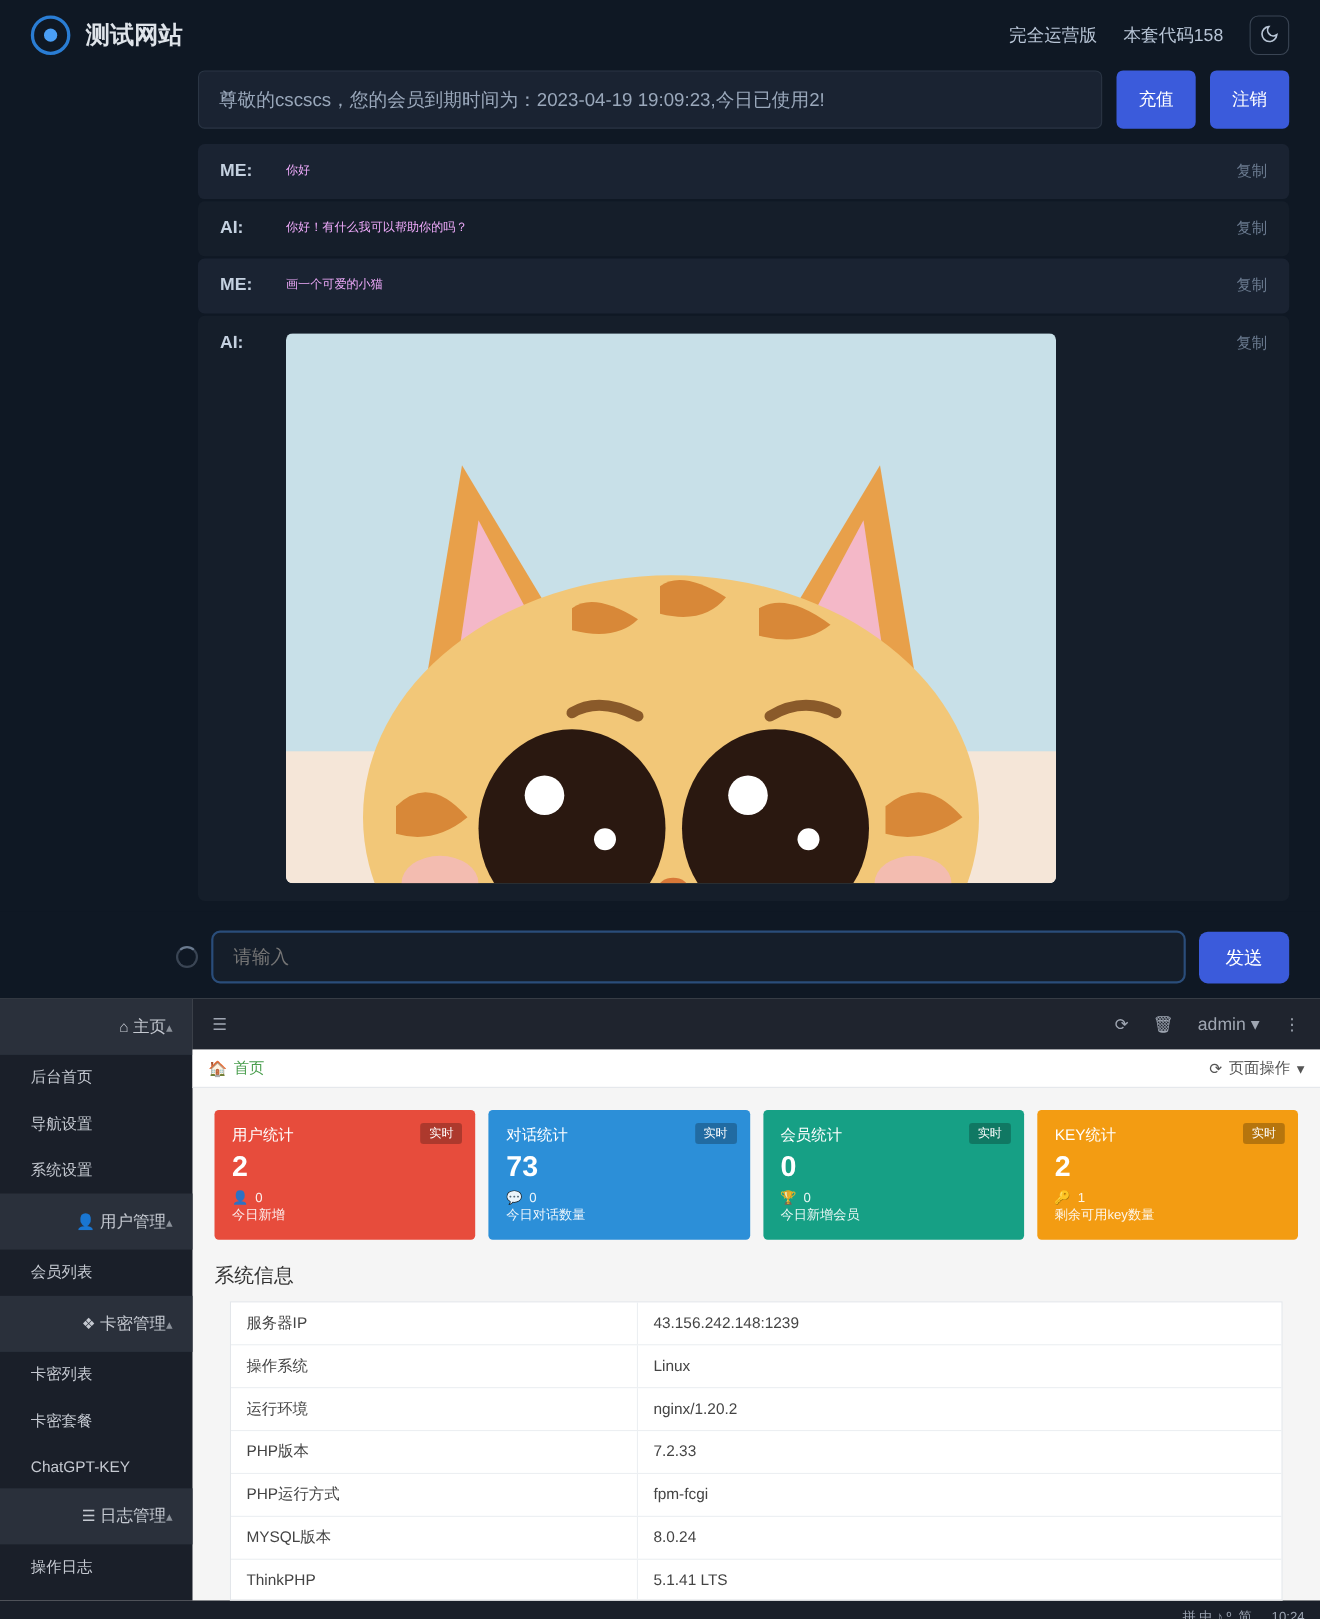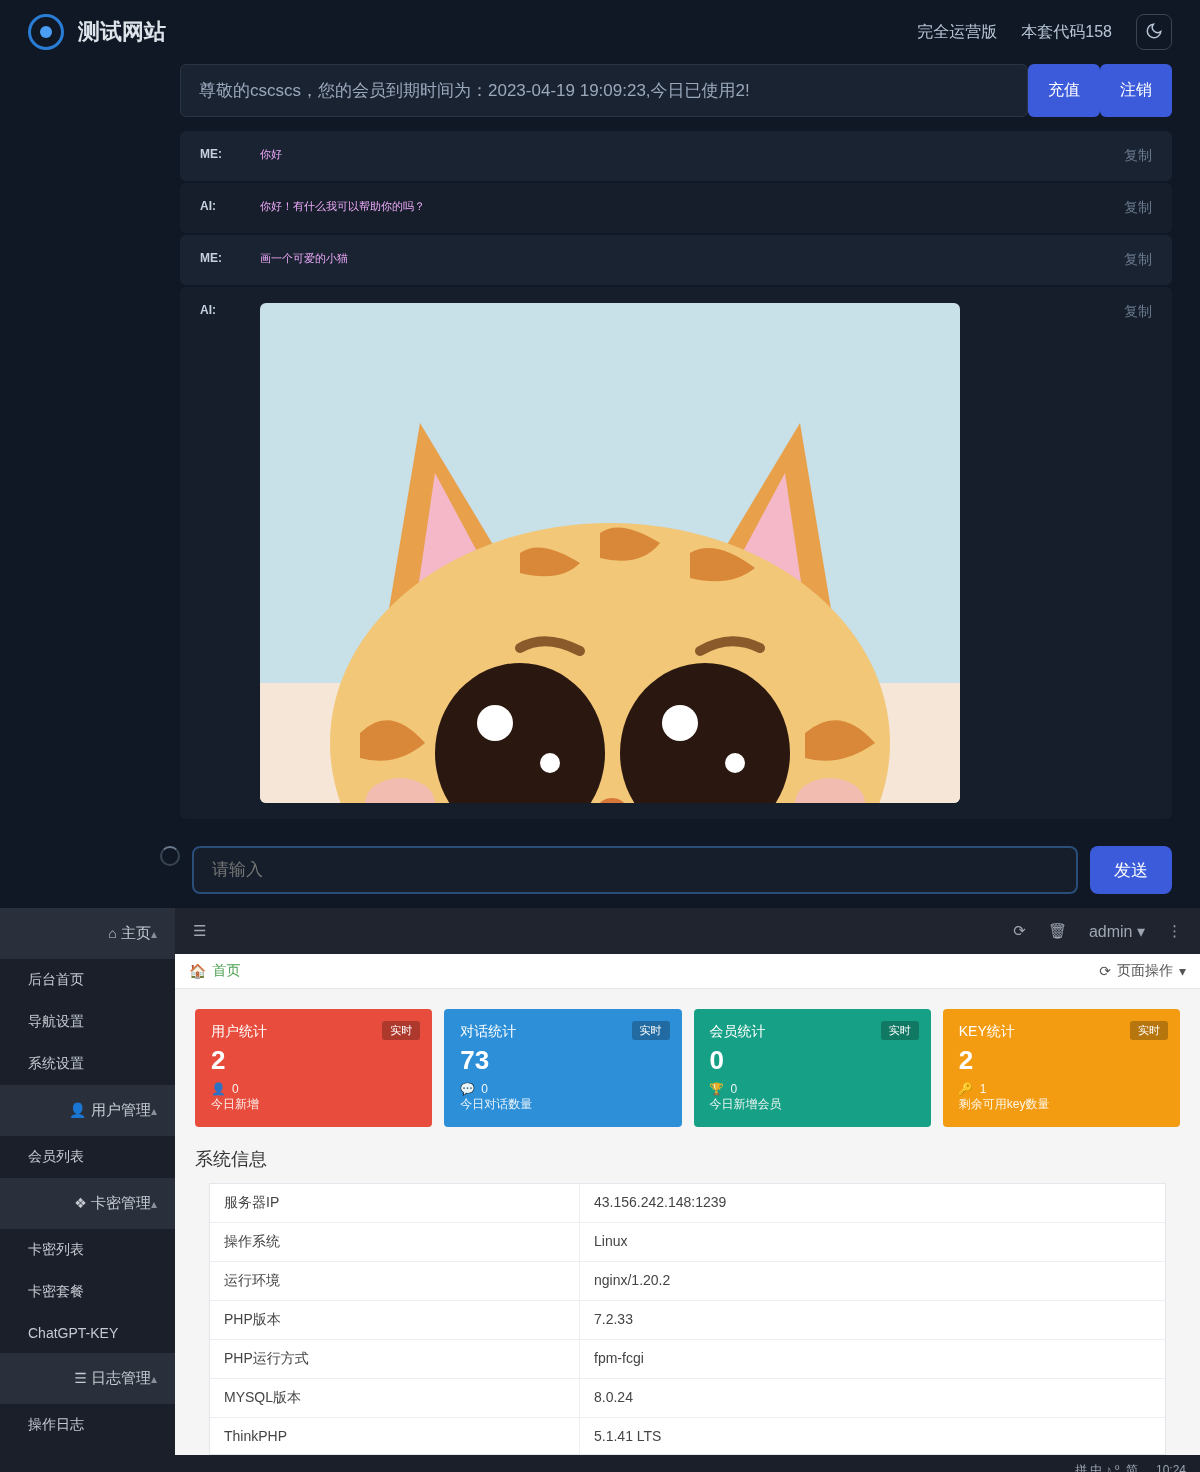--- a/index.html
+++ b/index.html
@@ -7,32 +7,32 @@
 .app{background:#0f1824;min-height:745px;display:flex;flex-direction:column}
 .hdr{display:flex;align-items:center;padding:14px 28px;justify-content:space-between}
 .hdr-l{display:flex;align-items:center;gap:14px}
 .logo{width:36px;height:36px;border:3px solid #2a7dd4;border-radius:50%;display:flex;align-items:center;justify-content:center}
 .logo-in{width:12px;height:12px;background:#4a9ef5;border-radius:50%}
 .site-name{font-size:22px;font-weight:600;color:#dfe4ea}
 .hdr-r{display:flex;align-items:center;gap:24px}
 .hdr-link{color:#b8c5d6;font-size:16px;text-decoration:none}
 .theme-btn{width:36px;height:36px;border:1px solid #3a4554;border-radius:8px;background:transparent;color:#b8c5d6;display:flex;align-items:center;justify-content:center;cursor:pointer}
 .content{padding:0 28px 10px 180px;flex:1}
-.info-row{display:flex;gap:0;margin-bottom:14px}
+.info-row{display:flex;gap:13px;margin-bottom:14px}
 .info-bar{flex:1;background:#1a2332;border:1px solid #2a3544;border-radius:6px;padding:14px 18px;color:#9aa8bb;font-size:17px}
 .btn{background:#3b5bdb;color:#fff;border:none;border-radius:6px;padding:10px 20px;font-size:16px;cursor:pointer}
 .msgs{display:flex;flex-direction:column;gap:2px}
 .msg{background:#1a2332;border-radius:6px;padding:16px 20px;display:flex;gap:20px;position:relative}
 .msg.alt{background:#151e2a}
-.msg-role{color:#c5d1e0;font-weight:700;font-size:12px;min-width:40px}
+.msg-role{color:#c5d1e0;font-weight:700;font-size:16px;min-width:40px}
 .msg-txt{color:#f0abfc;font-size:11px;flex:1}
 .msg-copy{color:#6a7a8f;font-size:14px;cursor:pointer}
 .msg-img{width:700px;height:500px;border-radius:6px;overflow:hidden}
 .cat-svg{width:100%;height:100%;display:block}
-.input-row{display:flex;gap:12px;padding:17px 28px 14px 160px;background:#0f1824}
+.input-row{display:flex;align-items:center;gap:12px;padding:17px 28px 14px 160px;background:#0f1824}
 .spinner{width:20px;height:20px;border:2px solid #3a4554;border-top-color:#6a7a8f;border-radius:50%}
 .input-box{flex:1;background:#151e2a;border:2px solid #2a4d7a;border-radius:8px;padding:12px 18px}
 .input-box input{width:100%;background:transparent;border:none;outline:none;color:#7a8599;font-size:17px}
 .send-btn{background:#3b5bdb;color:#fff;border:none;border-radius:8px;padding:12px 24px;font-size:17px;cursor:pointer}
 
 .admin{background:#f5f5f5;display:flex;position:relative;min-height:440px}
 .sidebar{width:175px;background:#1a1f29;color:#c5c9d1;font-size:15px}
 .sb-hdr{padding:16px 18px;background:#2a303b;display:flex;align-items:center;justify-content:flex-end;cursor:pointer}
 .sb-hdr .ico{font-size:14px}
 .sb-item{padding:12px 28px;cursor:pointer;font-size:14px}

